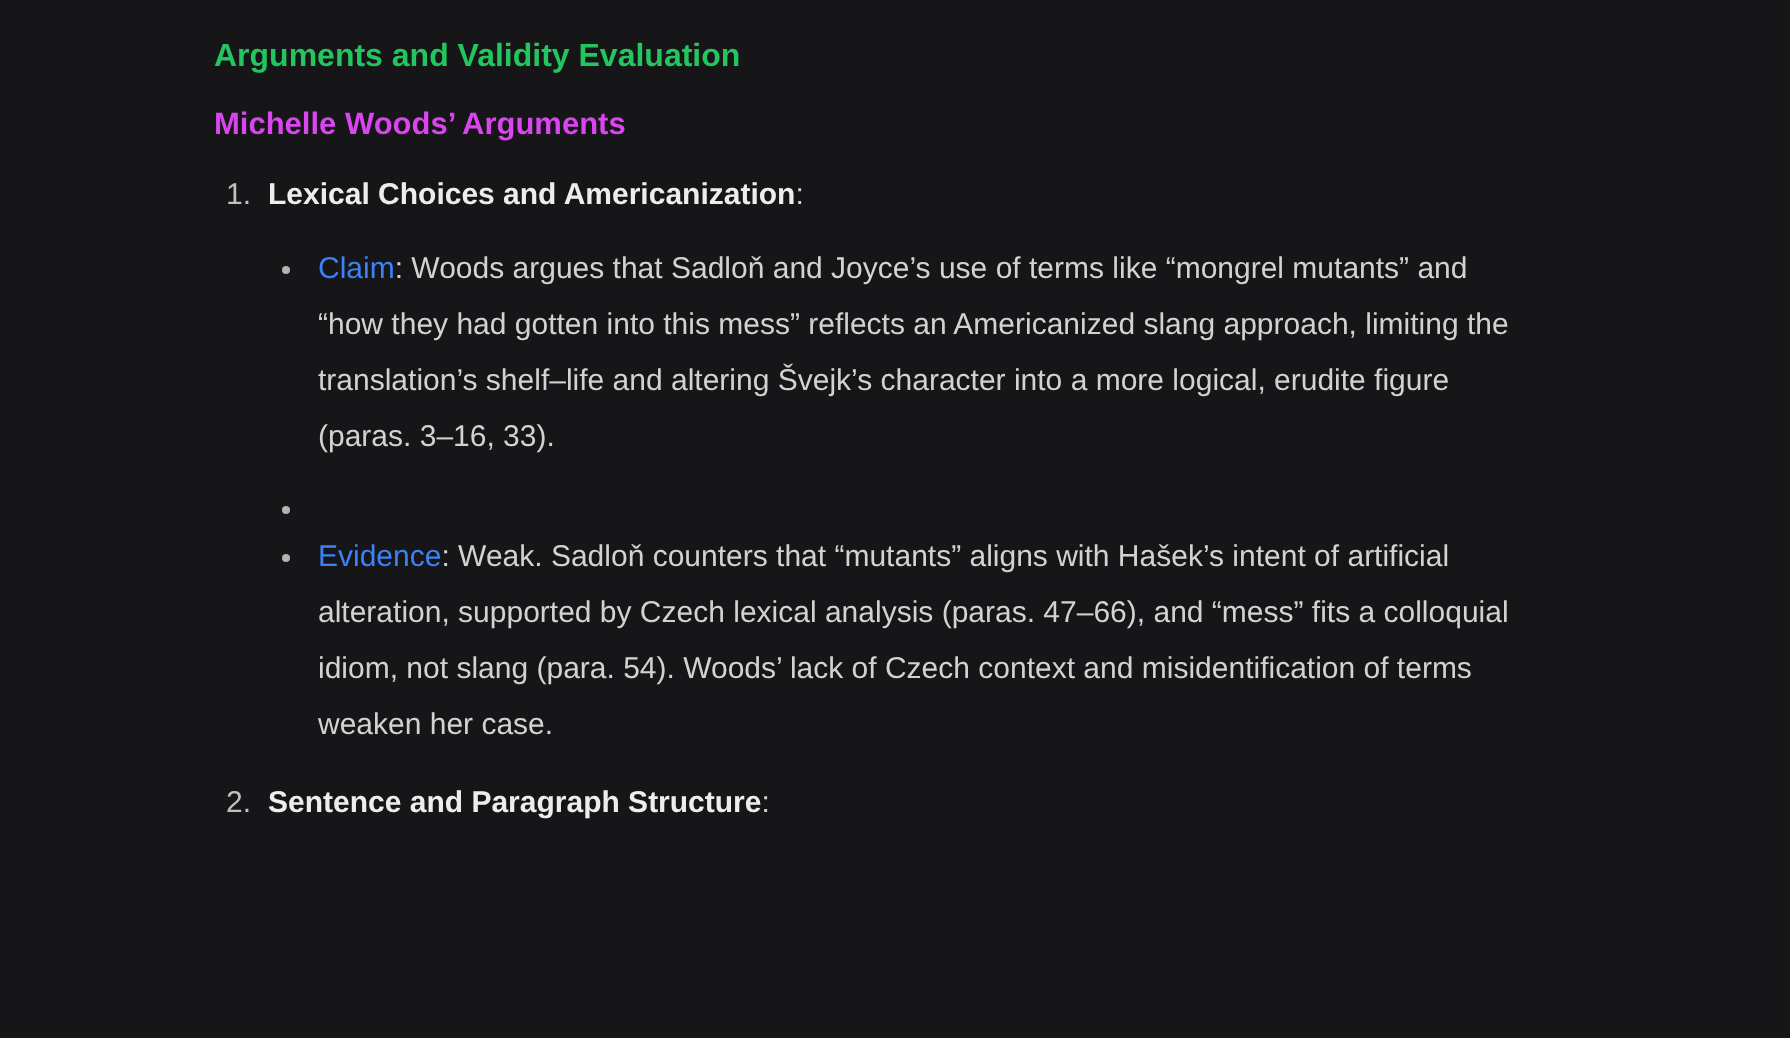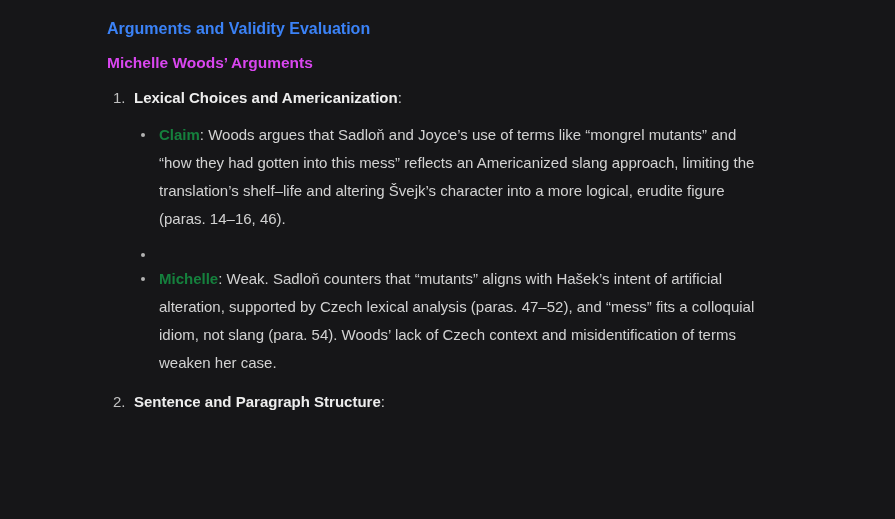--- a/index.html
+++ b/index.html
@@ -18,21 +18,21 @@
     left: 0;
     width: 895px;
     height: 519px;
     padding: 16px 60px 0 107px;
   }
   .h-main {
     margin: 0 0 8px 0;
     font-size: 16px;
     line-height: 26px;
     font-weight: 700;
-    color: #3b82f6;
+    color: #22c55e;
   }
   .h-sub {
     margin: 0 0 8px 0;
     font-size: 15.5px;
     line-height: 26px;
     font-weight: 700;
     color: #d946ef;
   }
   .olist { margin: 0; padding: 0; }
   .oitem {
@@ -79,21 +79,21 @@
     background: #b3b3b3;
   }
   .btext {
     margin: 0;
     max-width: 605px;
     font-size: 15px;
     line-height: 28px;
     color: #d2d2d2;
     font-weight: 400;
   }
-  .btext strong { font-weight: 700; color: #15803d; }
+  .btext strong { font-weight: 400; color: #3b82f6; }
 </style>
 </head>
 <body>
 
 <div class="doc">
 
   <h3 class="h-main">Arguments and Validity Evaluation</h3>
 
   <h4 class="h-sub">Michelle Woods’ Arguments</h4>
 
@@ -103,34 +103,34 @@
       <span class="num">1.</span>
       <div class="oitem-body">
         <p class="oitem-title"><strong>Lexical Choices and Americanization</strong><span class="suffix">:</span></p>
 
         <div class="ulist">
 
           <div class="bullet">
             <span class="dot-col">
                 <span class="dot"></span>
               </span>
-            <p class="btext"><strong>Claim</strong><span>: Woods argues that Sadloň and Joyce’s use of terms like “mongrel mutants” and “how they had gotten into this mess” reflects an Americanized slang approach, limiting the translation’s shelf–life and altering Švejk’s character into a more logical, erudite figure (paras. 14–16, 46).</span></p>
+            <p class="btext"><strong>Claim</strong><span>: Woods argues that Sadloň and Joyce’s use of terms like “mongrel mutants” and “how they had gotten into this mess” reflects an Americanized slang approach, limiting the translation’s shelf–life and altering Švejk’s character into a more logical, erudite figure (paras. 3–16, 33).</span></p>
           </div>
 
           <div class="bullet">
             <span class="dot-col">
                 <span class="dot"></span>
               </span>
           </div>
 
           <div class="bullet">
             <span class="dot-col">
                 <span class="dot"></span>
               </span>
-            <p class="btext"><strong>Michelle</strong><span>: Weak. Sadloň counters that “mutants” aligns with Hašek’s intent of artificial alteration, supported by Czech lexical analysis (paras. 47–52), and “mess” fits a colloquial idiom, not slang (para. 54). Woods’ lack of Czech context and misidentification of terms weaken her case.</span></p>
+            <p class="btext"><strong>Evidence</strong><span>: Weak. Sadloň counters that “mutants” aligns with Hašek’s intent of artificial alteration, supported by Czech lexical analysis (paras. 47–66), and “mess” fits a colloquial idiom, not slang (para. 54). Woods’ lack of Czech context and misidentification of terms weaken her case.</span></p>
           </div>
 
 
         </div>
       </div>
     </div>
 
     <div class="oitem">
       <span class="num">2.</span>
       <div class="oitem-body">

